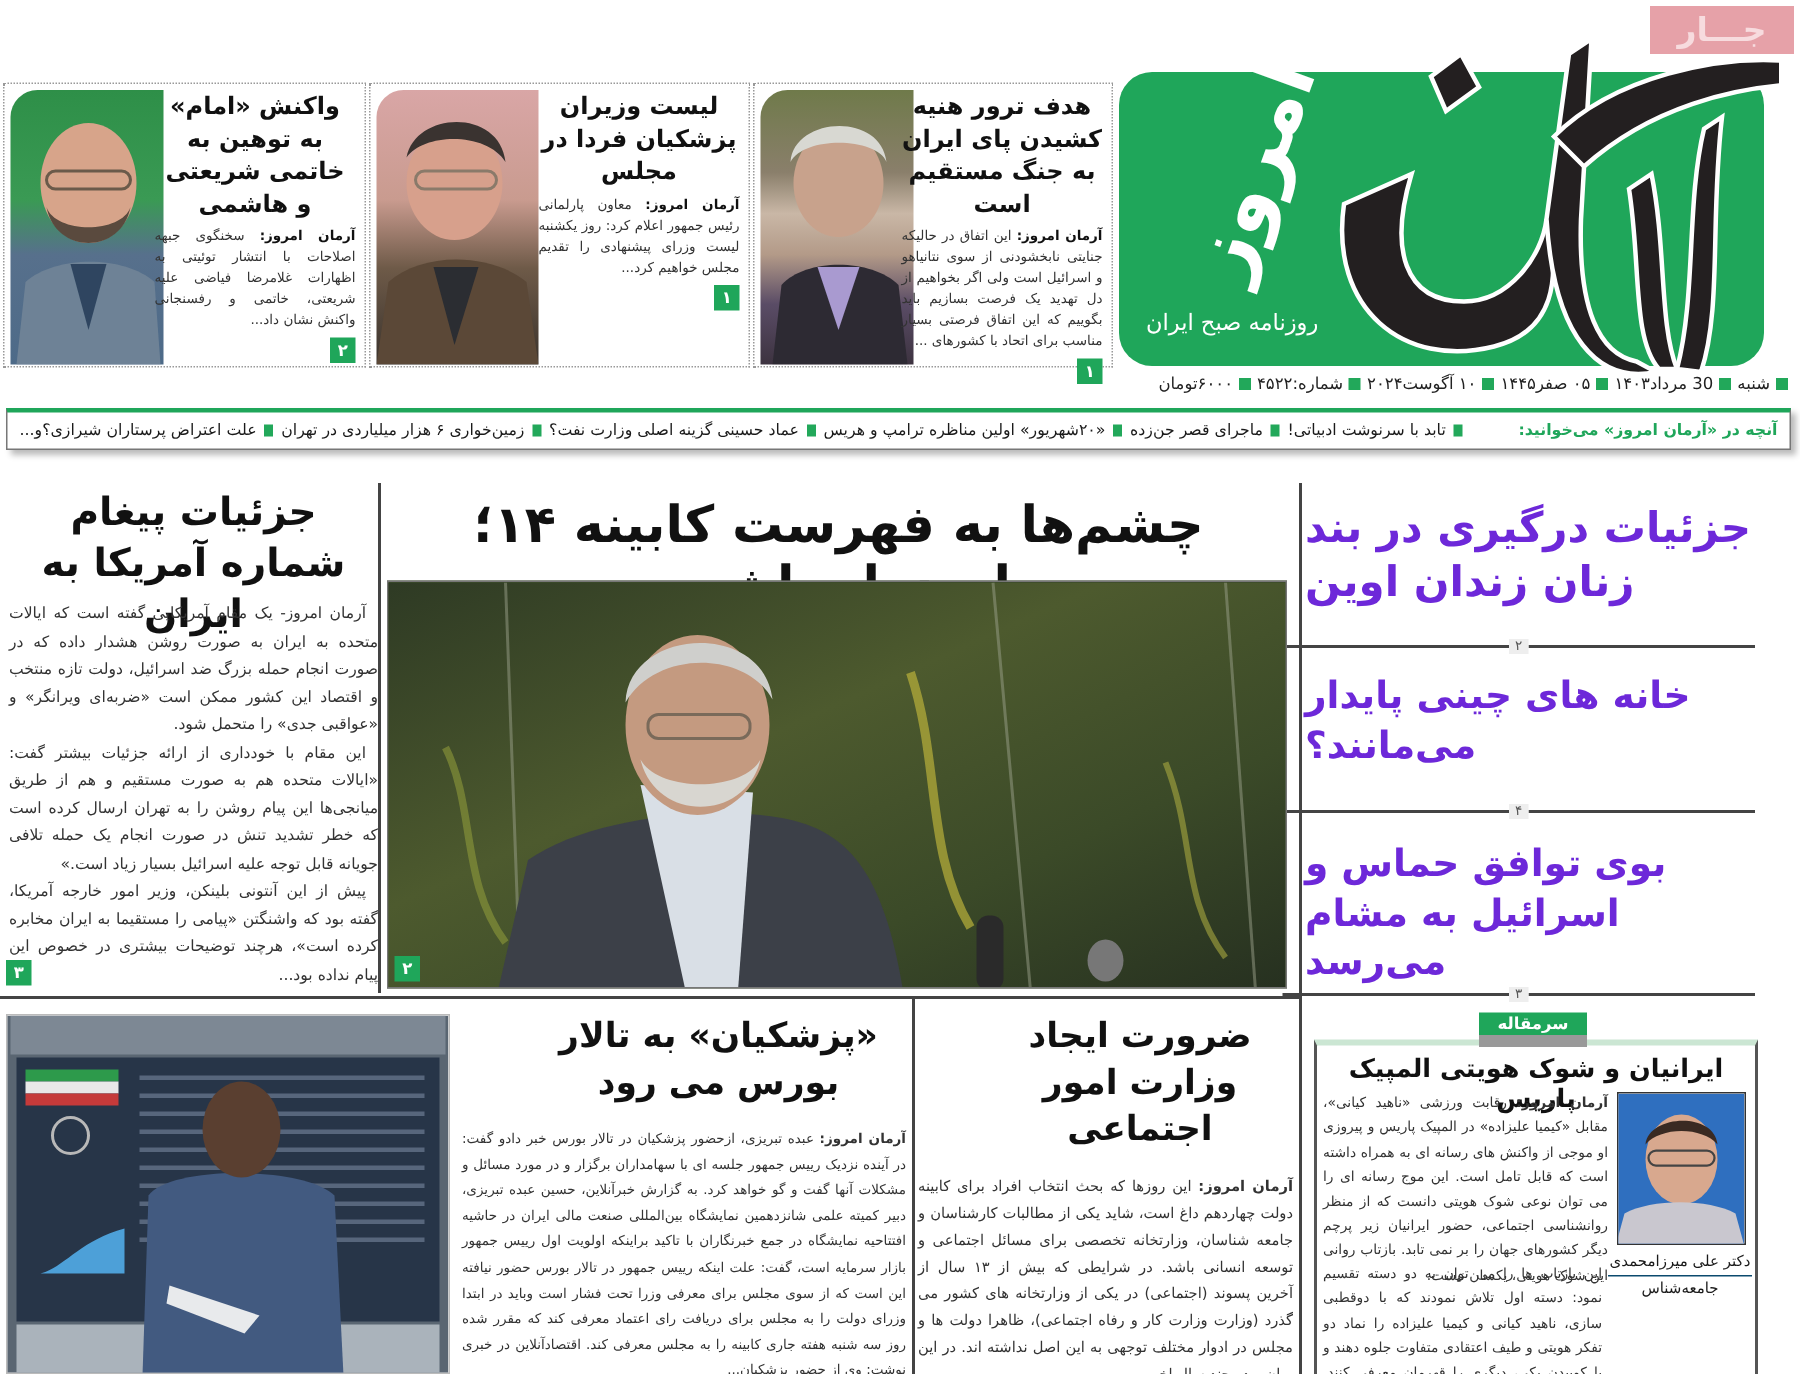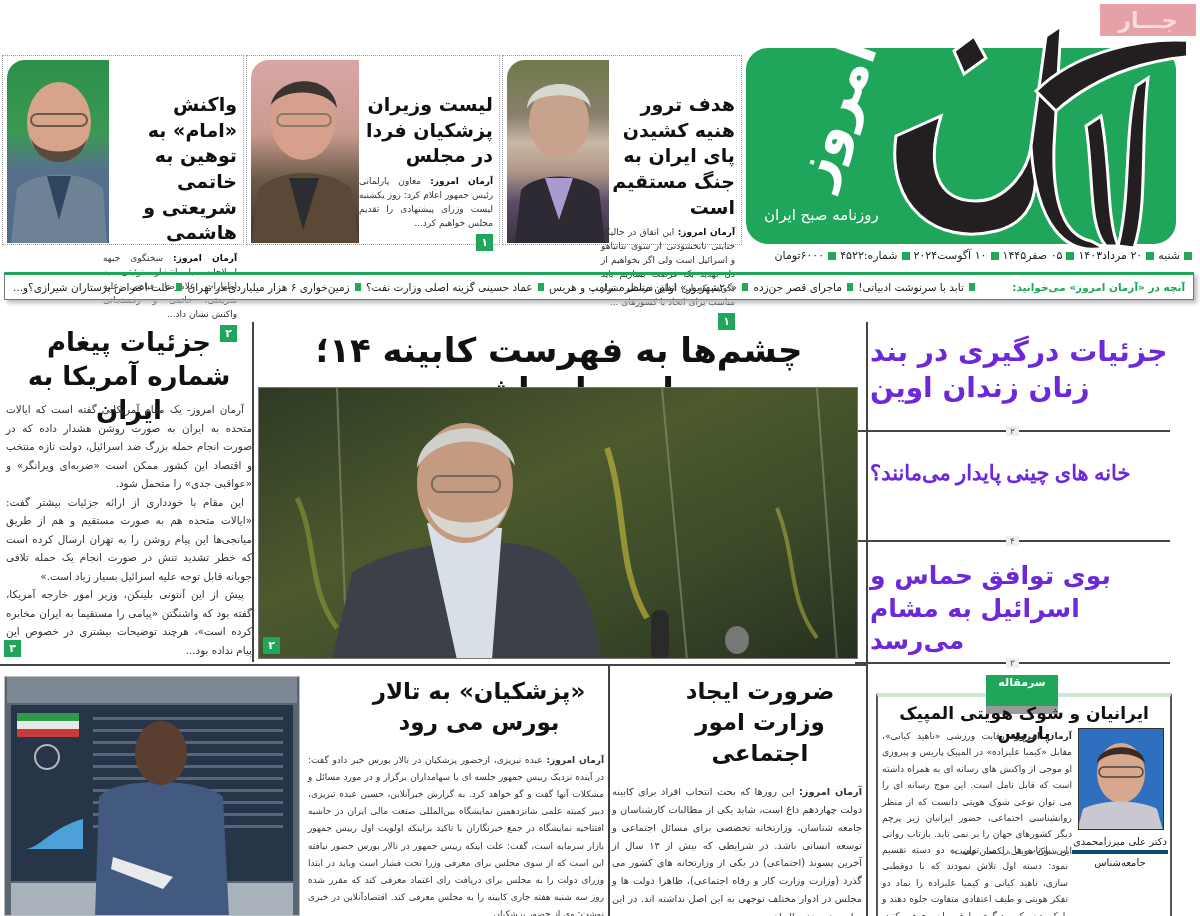--- a/index.html
+++ b/index.html
@@ -13,21 +13,21 @@
   .logo-main { position: absolute; left: 110px; top: -52px; width: 330px; height: 270px; }
   .logo-emrooz { position: absolute; left: 14px; top: 38px; color: #fff; font-size: 54px; font-weight: bold; line-height: 1; writing-mode: horizontal-tb; transform: rotate(-70deg); transform-origin: center; }
   .logo-sub { position: absolute; left: 18px; top: 158px; color: #fff; font-size: 15px; }
   .dateline { left: 752px; top: 249px; width: 440px; font-size: 11px; color: #222; display: flex; gap: 4px; align-items: center; white-space: nowrap; }
   .sq { display: inline-block; width: 8px; height: 8px; background: #22a85a; }
 
   
   .teaser { top: 55px; height: 190px; border: 1px dotted #999; background: #fff; }
   .teaser .photo { position: absolute; left: 4px; top: 4px; width: 102px; height: 183px; border-radius: 18px 0 0 0; overflow: hidden; }
   .teaser .txt { position: absolute; right: 6px; top: 4px; width: 134px; }
-  .teaser h3 { font-size: 19px; font-weight: bold; text-align: right; line-height: 1.35; color: #111; margin-top: 32px; }
+  .teaser h3 { font-size: 16px; font-weight: bold; text-align: center; line-height: 1.35; color: #111; }
   .teaser p { font-size: 9px; line-height: 1.55; text-align: justify; margin-top: 6px; color: #333; }
   .teaser p b { font-weight: bold; color: #111; }
   .pagebadge { display: inline-flex; align-items: center; justify-content: center; width: 17px; height: 17px; background: #1fa65a; color: #fff; font-size: 11px; font-weight: bold; }
 
   
   .ticker { left: 4px; top: 272px; width: 1190px; height: 28px; border: 1px solid #777; border-top: 3px solid #1fa65a; box-shadow: 3px 3px 4px #bbb; font-size: 10.5px; display: flex; align-items: center; padding: 0 8px; gap: 5px; white-space: nowrap; overflow: hidden; }
   .ticker .lead { color: #1fa65a; font-weight: bold; margin-left: 32px; }
 
   
   .vrule { width: 2px; background: #444; }
@@ -48,26 +48,26 @@
   .lbody p { text-indent: 8px; }
 
   
   .hrule { height: 2px; background: #444; }
   .bhead { text-align: center; font-size: 23px; font-weight: 900; line-height: 1.35; color: #111; margin-left: 46px; }
   .bbody { font-size: 9.8px; line-height: 1.82; text-align: justify; color: #333; }
 
   
   .ed-box { left: 876px; top: 693px; width: 296px; height: 223px; border: 2px solid #555; border-bottom: none; border-top: 4px solid #cbe6d3; }
   .ed-tag { left: 986px; top: 675px; width: 72px; height: 24px; }
-  .ed-tag .g { height: 31px; background: #1fa65a; color: #fff; font-size: 11px; font-weight: bold; text-align: center; line-height: 15px; }
+  .ed-tag .g { height: 15px; background: #1fa65a; color: #fff; font-size: 11px; font-weight: bold; text-align: center; line-height: 15px; }
   .ed-tag .gr { height: 8px; background: #999; }
   .ed-title { left: 880px; top: 703px; width: 288px; text-align: center; font-size: 17px; font-weight: 900; color: #111; }
   .ed-photo { left: 1078px; top: 728px; width: 86px; height: 102px; border: 1px solid #333; overflow: hidden; }
   .ed-author { left: 1072px; top: 836px; width: 96px; text-align: center; font-size: 10px; font-weight: normal; }
-  .ed-author .role { border-top: 4px solid #0c4a6e; margin-top: 3px; padding-top: 3px; }
+  .ed-author .role { border-top: 1px solid #0c4a6e; margin-top: 3px; padding-top: 3px; }
   .ed-body { left: 882px; top: 728px; width: 190px; font-size: 9.2px; line-height: 1.78; text-align: justify; color: #333; }
   .ed-body2 { left: 882px; top: 876px; width: 284px; font-size: 9.2px; line-height: 1.78; text-align: justify; color: #333; }
 </style>
 </head>
 <body>
 
 <div class="abs jar-tag">جـــار</div>
 
 <div class="abs masthead">
   <svg class="logo-main" viewBox="0 0 330 270">
@@ -80,21 +80,21 @@
     <path d="M98 55 L 118 40 L 130 62 L 108 78 Z" fill="#231f20" stroke="#fff" stroke-width="3"></path>
   </svg>
   <div class="logo-emrooz">امروز</div>
   <div class="logo-sub">روزنامه صبح ایران</div>
 </div>
 
 <div class="abs dateline">
   <span class="sq"></span>
   <span>شنبه</span>
   <span class="sq"></span>
-  <span>۲۰ مرداد۱۴۰۳</span>
+  <span>30 مرداد۱۴۰۳</span>
   <span class="sq"></span>
   <span>۰۵ صفر۱۴۴۵</span>
   <span class="sq"></span>
   <span>۱۰ آگوست۲۰۲۴</span>
   <span class="sq"></span>
   <span>شماره:۴۵۲۲</span>
   <span class="sq"></span>
   <span>۶۰۰۰تومان</span>
 </div>
 
@@ -168,21 +168,21 @@
 <div class="abs vrule" style="left:252px; top:322px; height:340px;"></div>
 <div class="abs hrule" style="left:0; top:664px; width:866px;"></div>
 <div class="abs vrule" style="left:608px; top:666px; height:250px;"></div>
 
 <div class="abs rhead" style="top:334px;">جزئیات درگیری در بند زنان زندان اوین</div>
 <div class="abs hr-num" style="top:424px;">
   <span class="line"></span>
     <span class="n">۲</span>
     <span class="line"></span>
 </div>
-<div class="abs rhead" style="top:460px; font-size:21px;font-family:Liberation Serif, serif;">خانه های چینی پایدار می‌مانند؟</div>
+<div class="abs rhead" style="top:448px; font-size:25px;">خانه های چینی پایدار می‌مانند؟</div>
 <div class="abs hr-num" style="top:534px;">
   <span class="line"></span>
     <span class="n">۴</span>
     <span class="line"></span>
 </div>
 <div class="abs rhead" style="top:560px; font-size:25px;">بوی توافق حماس و اسرائیل به مشام می‌رسد</div>
 <div class="abs hr-num" style="top:656px;">
   <span class="line"></span>
     <span class="n">۳</span>
     <span class="line"></span>

